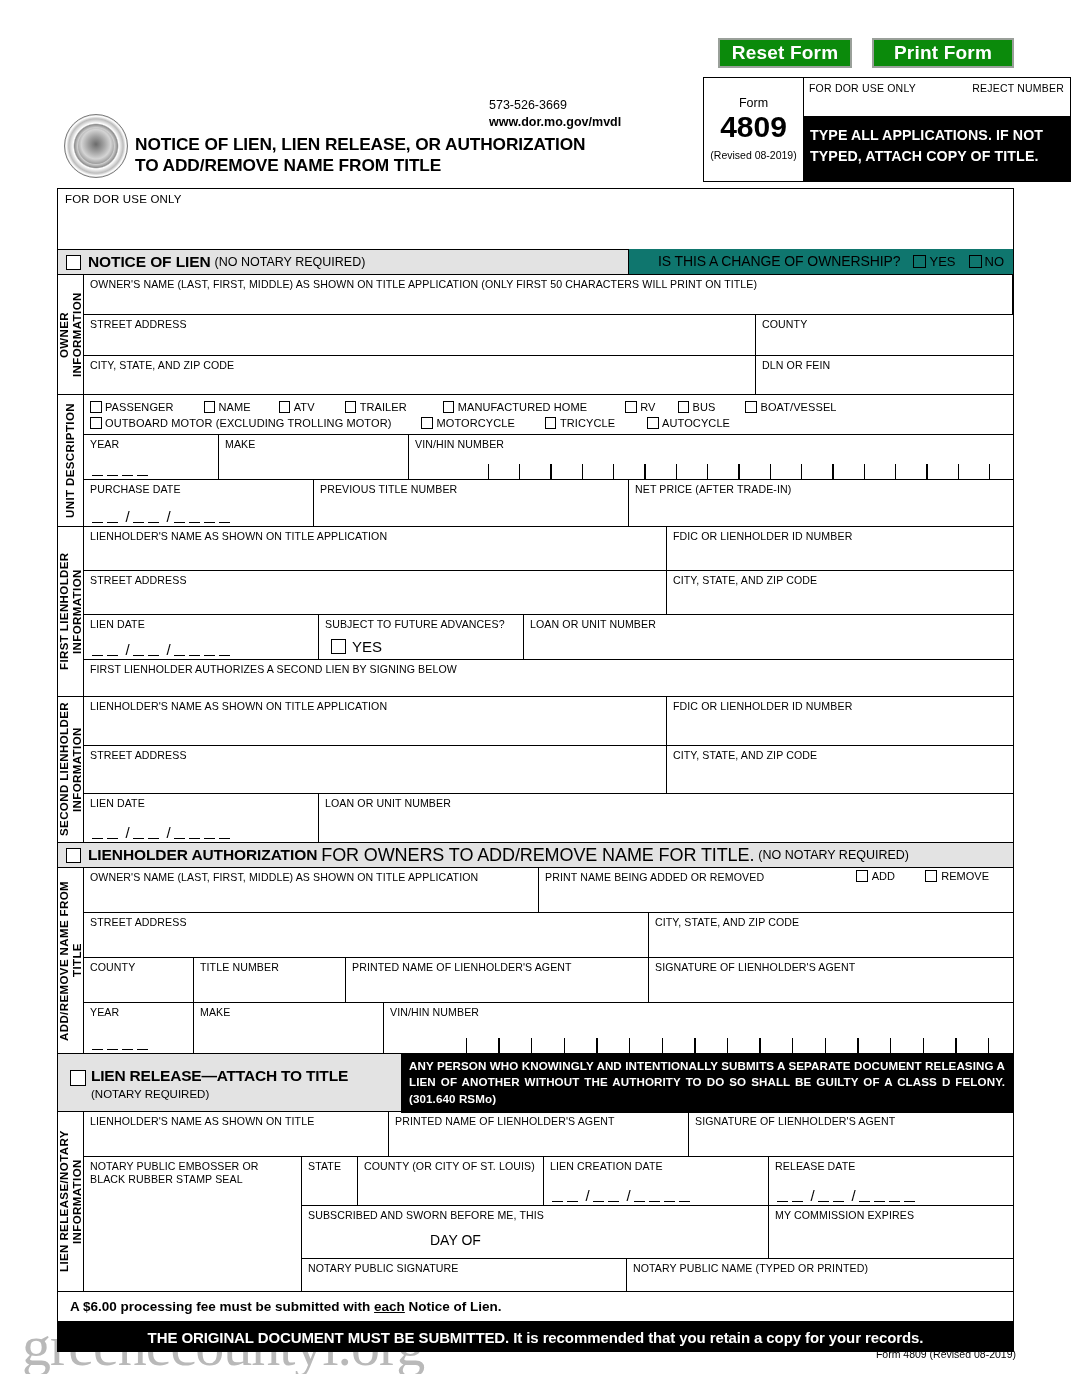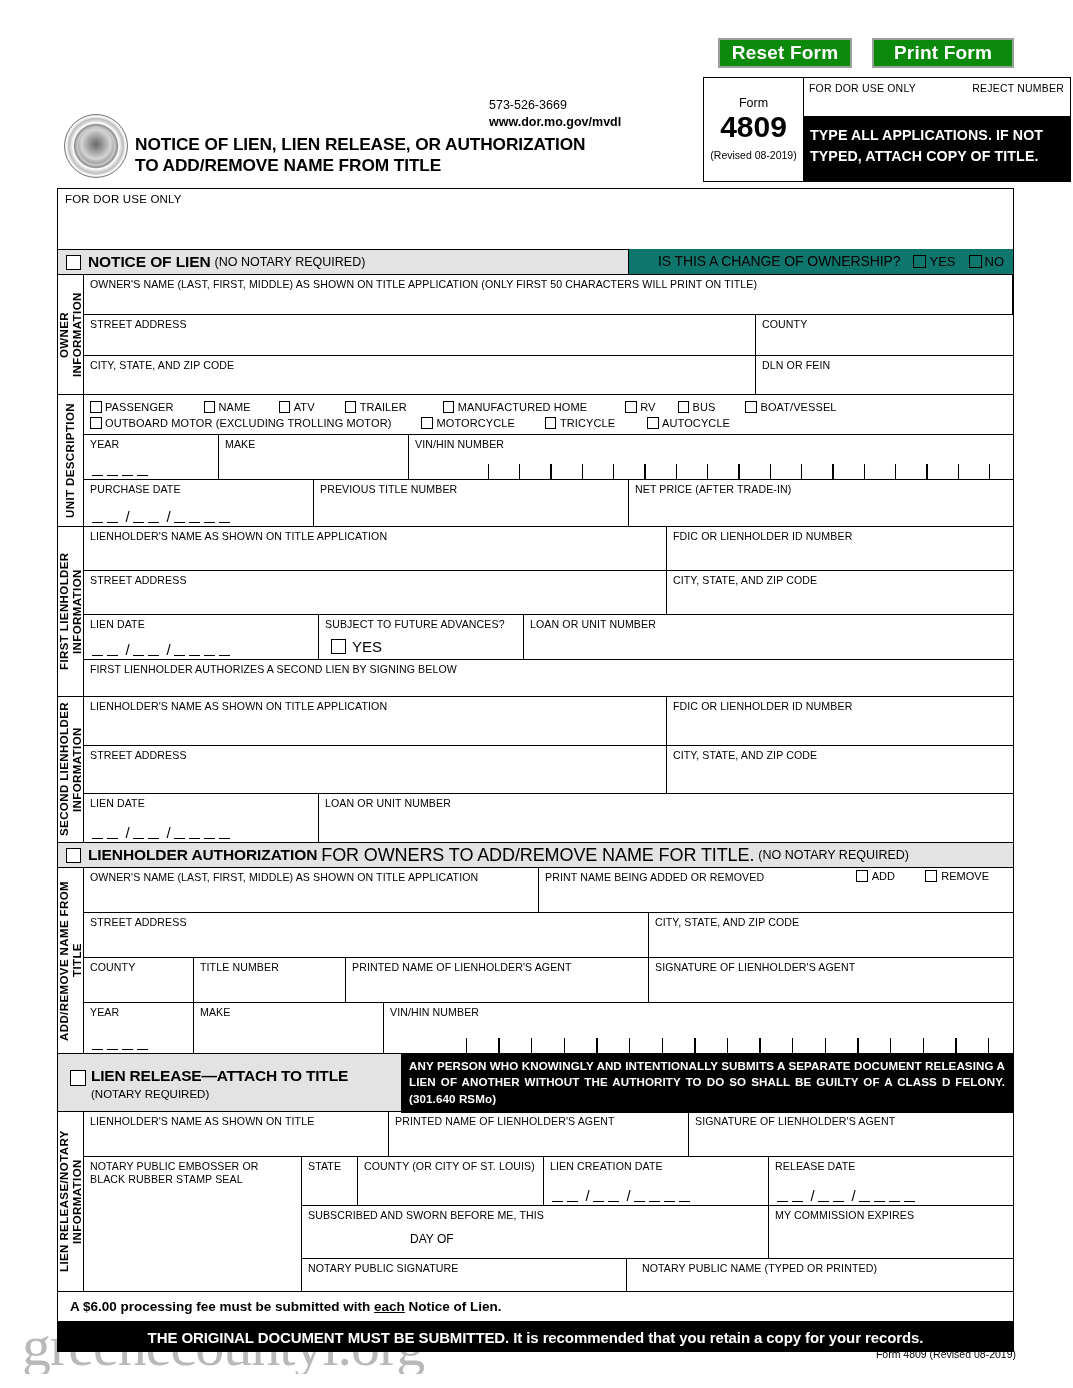--- a/index.html
+++ b/index.html
@@ -602,27 +602,27 @@
                     <i></i>
                     <i></i>
                     <i></i>
                     <i></i>
                   </div>
               </div>
             </div>
             <div class="row brd-b" style="height:52px;">
               <div class="fcell" style="width:467px;position:relative;">
                 <div class="lab">SUBSCRIBED AND SWORN BEFORE ME, THIS</div>
-                <div style="position:absolute;left:108px;top:26px;font-size:12px;">DAY OF</div>
+                <div style="position:absolute;left:128px;top:26px;font-size:14px;">DAY OF</div>
               </div>
               <div class="fcell" style="flex:1;">
                 <div class="lab">MY COMMISSION EXPIRES</div>
               </div>
             </div>
-            <div class="row" style="flex:1;gap:9px;">
+            <div class="row" style="flex:1;">
               <div class="fcell" style="width:325px;">
                 <div class="lab">NOTARY PUBLIC SIGNATURE</div>
               </div>
               <div class="fcell" style="flex:1;">
                 <div class="lab">NOTARY PUBLIC NAME (TYPED OR PRINTED)</div>
               </div>
             </div>
           </div>
         </div>
       </div>

